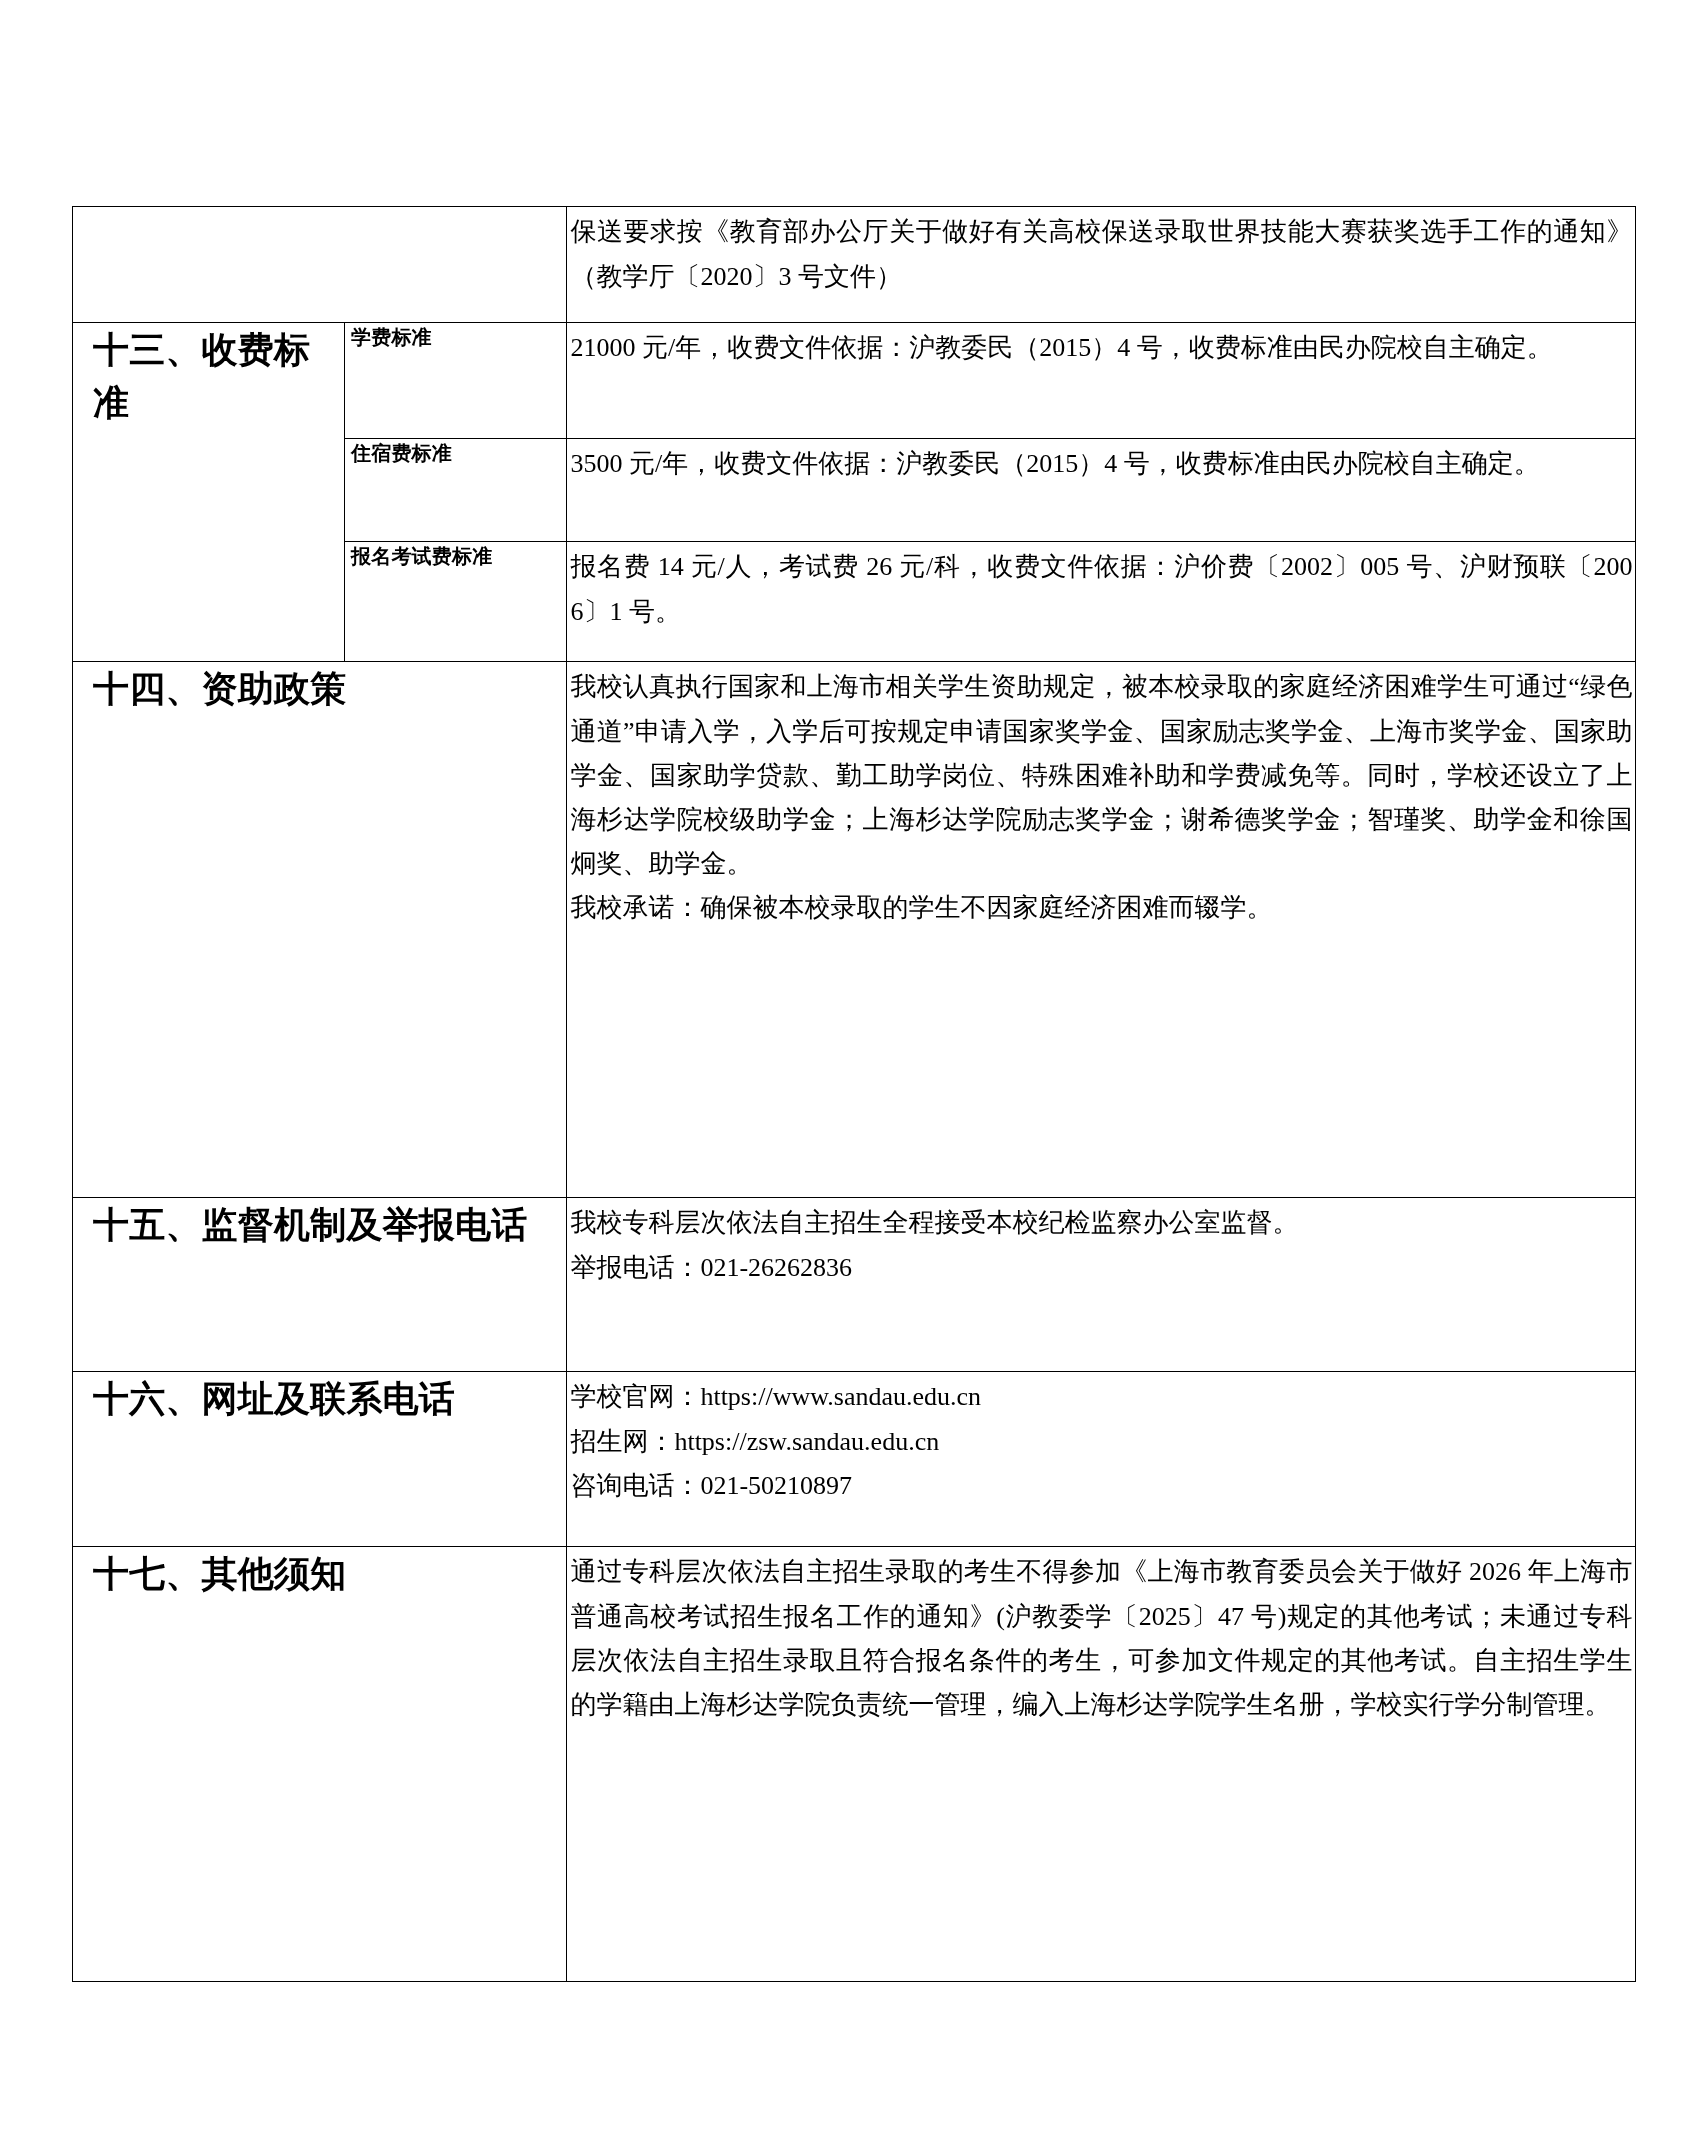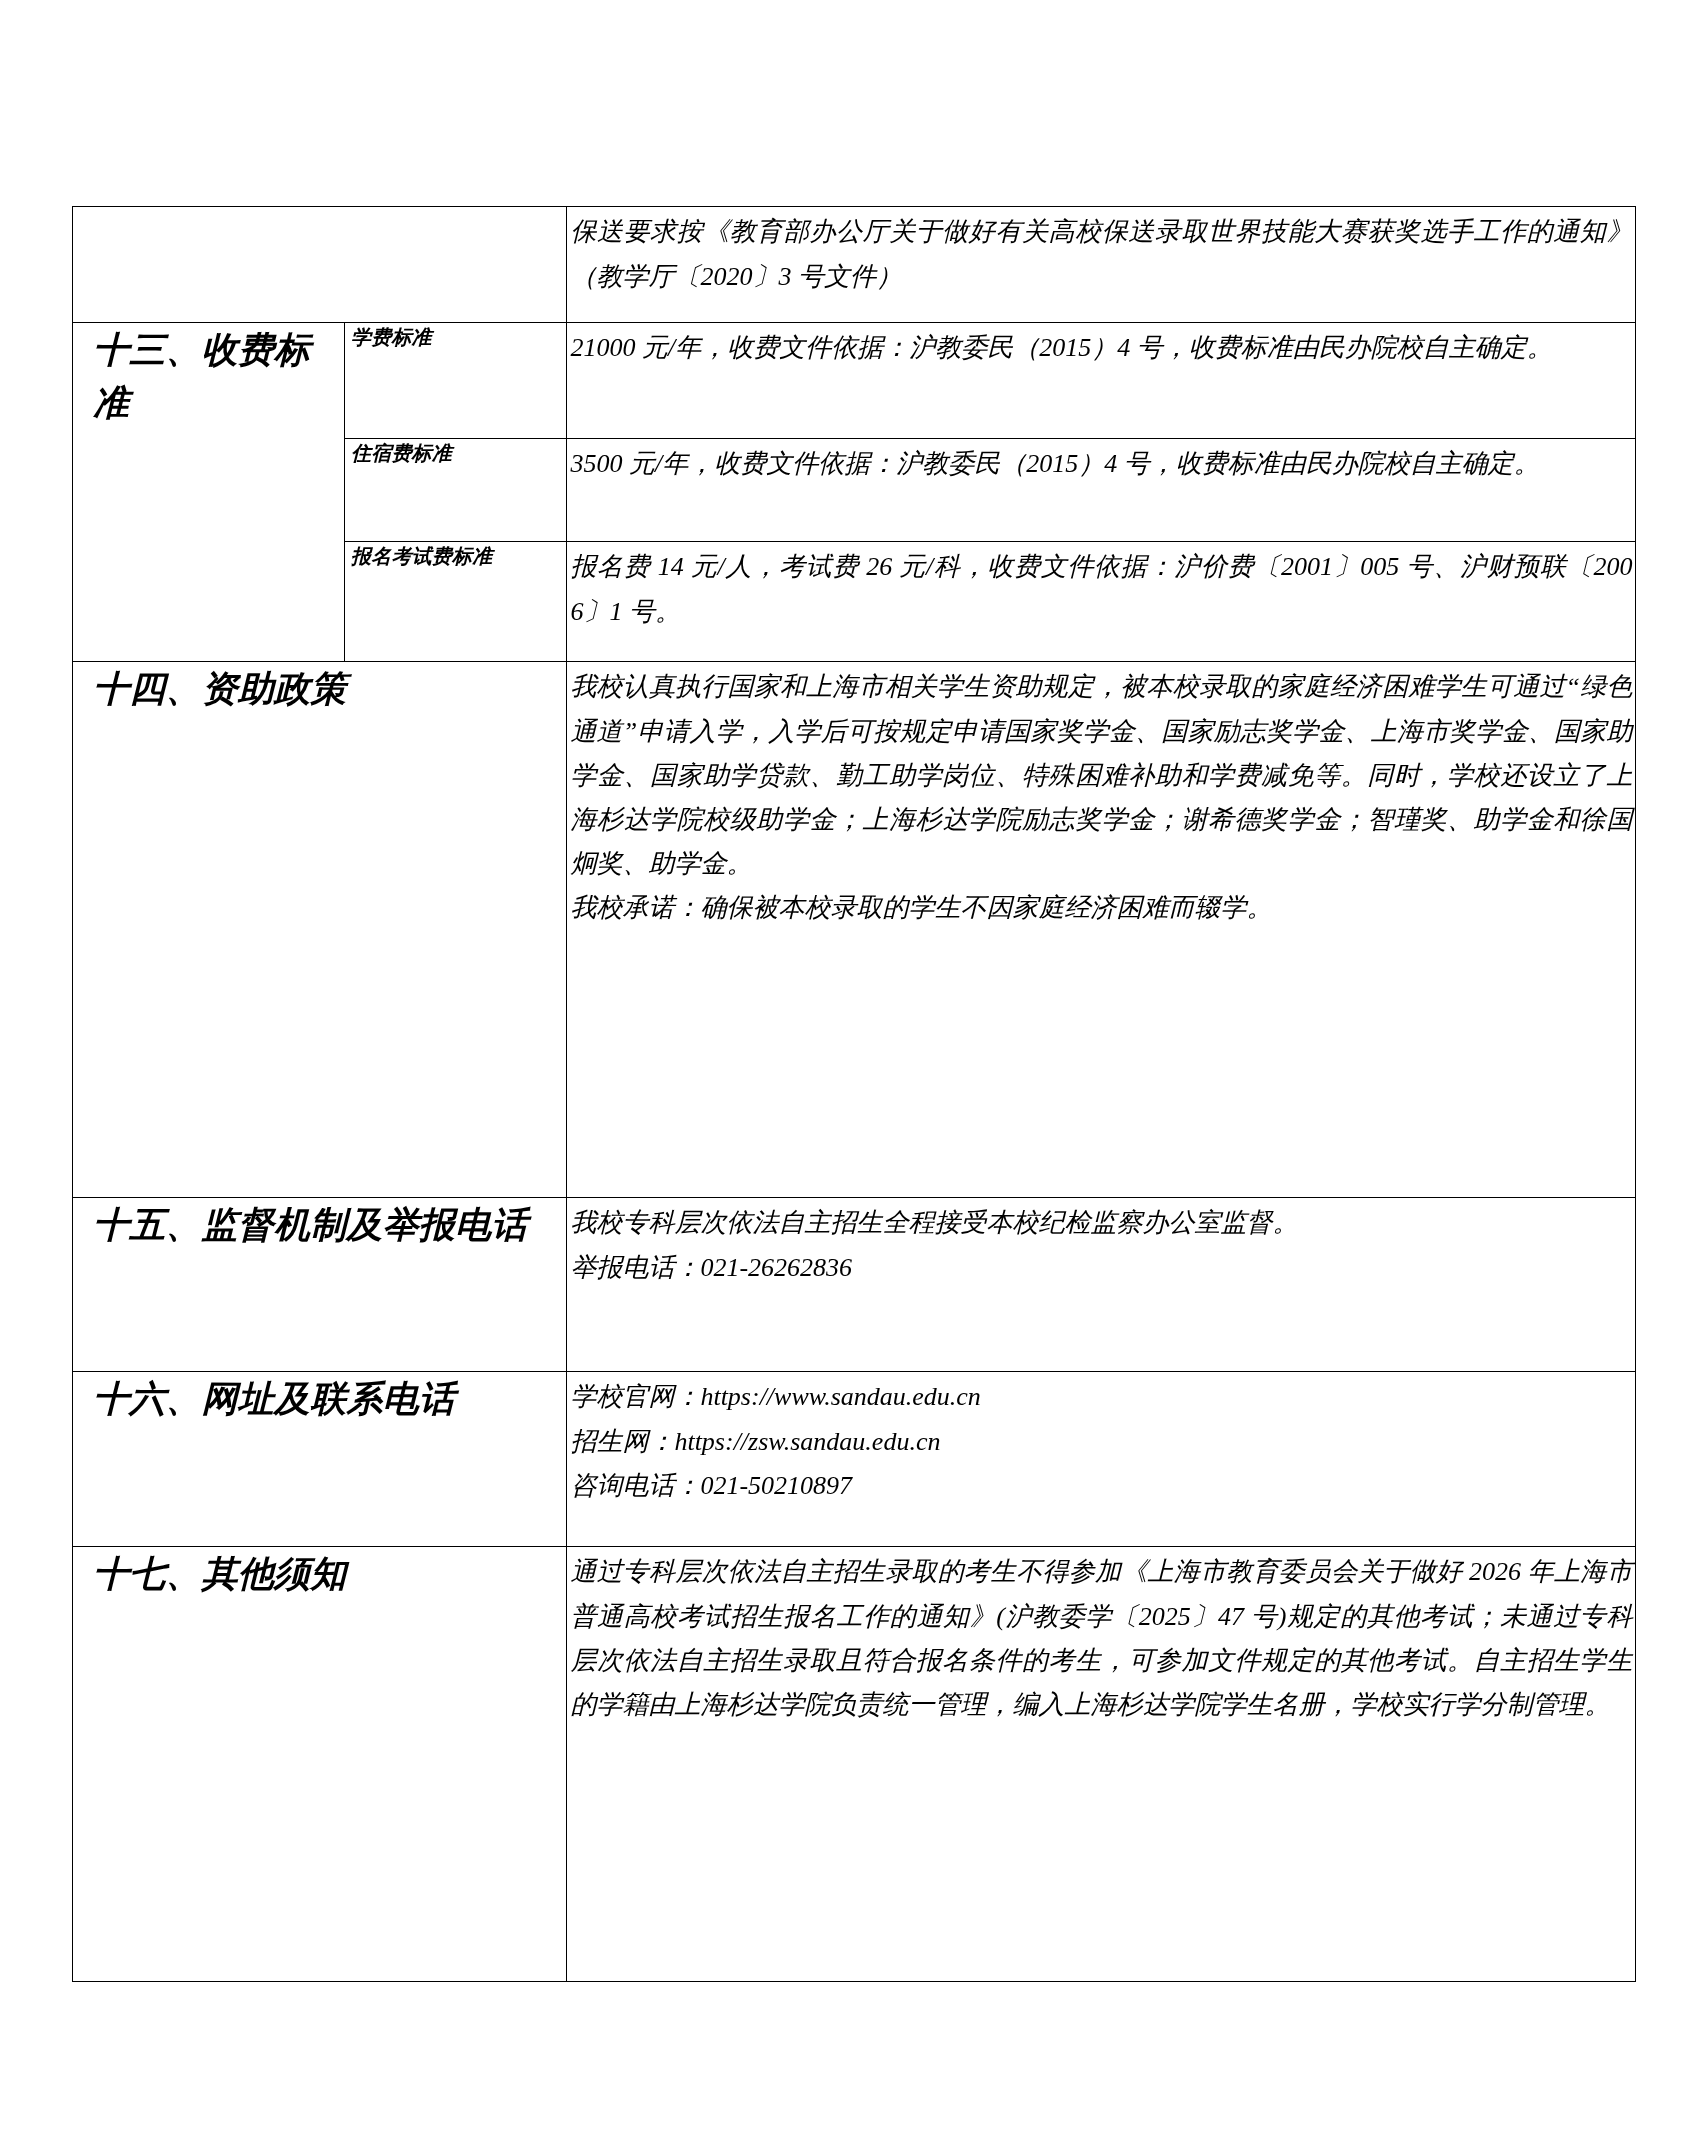--- a/index.html
+++ b/index.html
@@ -30,21 +30,20 @@
     top: 206px;
     width: 1563px;
     border-collapse: collapse;
     table-layout: fixed;
   }
   .doc-table td {
     border: 1.7px solid #000000;
     vertical-align: top;
     padding: 0;
     box-sizing: border-box;
-    font-style: italic;
   }
 
   
   col.c-label    { width: 272px; }
   col.c-sublabel { width: 222px; }
   col.c-content  { width: 1069px; }
 
   .label-text {
     font-family: "Liberation Sans", "DejaVu Sans", sans-serif;
     font-weight: bold;
@@ -142,21 +141,21 @@
           </div>
         </td>
       </tr>
 
       <tr class="r-examfee">
         <td class="sub-cell">
           <div class="sublabel-text">报名考试费标准</div>
         </td>
         <td class="content-cell">
           <div class="body-text">
-            <p>报名费 14 元/人，考试费 26 元/科，收费文件依据：沪价费〔2001〕005 号、沪财预联〔2006〕1 号。</p>
+            <p>报名费 14 元/人，考试费 26 元/科，收费文件依据：沪价费〔2002〕005 号、沪财预联〔2006〕1 号。</p>
           </div>
         </td>
       </tr>
 
       <tr class="r-aid">
         <td class="label-cell" colspan="2">
           <div class="label-text">十四、资助政策</div>
         </td>
         <td class="content-cell">
           <div class="body-text">

